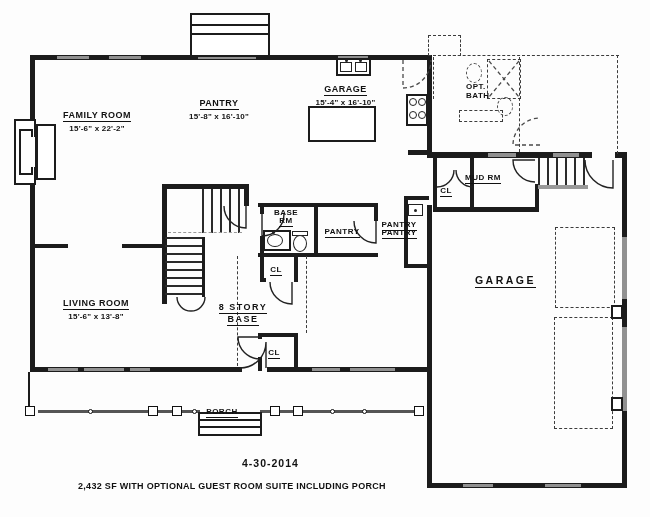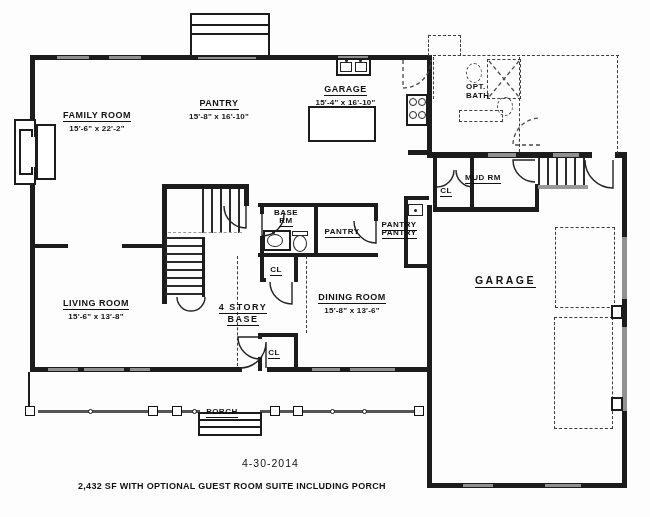--- a/index.html
+++ b/index.html
@@ -23,21 +23,21 @@
   .treadsH{position:absolute;background:repeating-linear-gradient(180deg,#2a2a2a 0 1.6px,transparent 1.6px 8px);}
   .post{position:absolute;width:8px;height:8px;background:#fff;border:1.8px solid #111;box-sizing:content-box;}
   .bal{position:absolute;width:5px;height:5px;background:#fff;border:1.3px solid #111;border-radius:50%;box-sizing:border-box;}
   .lbl{position:absolute;text-align:center;line-height:1.15;font-weight:bold;letter-spacing:.5px;white-space:nowrap;}
   .lbl .nm{font-size:9px;display:inline-block;}
   .lbl .nm2{font-size:8px;display:inline-block;}
   .ul{border-bottom:1.2px solid #111;padding-bottom:1px;}
   .lbl .dm{font-size:8px;display:block;margin-top:2px;letter-spacing:.2px;font-weight:bold;}
   .lbl .ln{display:block;}
   .title-text{position:absolute;font-size:12.5px;font-weight:bold;letter-spacing:3px;white-space:nowrap;}
-  .date-text{position:absolute;font-size:10.5px;font-weight:normal;letter-spacing:1px;white-space:nowrap;}
+  .date-text{position:absolute;font-size:10.5px;font-weight:bold;letter-spacing:1px;white-space:nowrap;}
   .note-text{position:absolute;font-size:9px;font-weight:bold;letter-spacing:.3px;white-space:nowrap;}
   svg.overlay{position:absolute;left:0;top:0;pointer-events:none;}
 </style>
 </head>
 <body>
 
 <div class="sheet">
 
   <div class="wl" style="left:30px;top:55px;width:402px;height:5px"></div>
   <div class="wl" style="left:30px;top:55px;width:5px;height:317px"></div>
@@ -220,30 +220,26 @@
     <span class="nm2 ln"><span class="ul">PANTRY</span></span>
   </div>
   <div class="lbl" style="left:262px;top:258px;width:28px">
     <span class="nm2 ul">CL</span>
   </div>
   <div class="lbl" style="left:36px;top:292px;width:120px">
     <span class="nm ul">LIVING ROOM</span>
     <span class="dm">15'-6" x 13'-8"</span>
   </div>
   <div class="lbl" style="left:207px;top:302px;width:72px;letter-spacing:1.5px">
-    <span class="nm ln"><span class="ul">4 STORY</span></span>
+    <span class="nm ln"><span class="ul">8 STORY</span></span>
     <span class="nm ln" style="margin-top:2px"><span class="ul">BASE</span></span>
   </div>
   <div class="lbl" style="left:260px;top:341px;width:28px">
     <span class="nm2 ul">CL</span>
   </div>
-  <div class="lbl" style="left:303px;top:286px;width:98px">
-    <span class="nm ul">DINING ROOM</span>
-    <span class="dm">15'-8" x 13'-6"</span>
-  </div>
   <div class="lbl" style="left:468px;top:274px;width:75px;letter-spacing:2.5px;font-size:10.5px">
     <span class="ul" style="font-size:10.5px;display:inline-block">GARAGE</span>
   </div>
   <div class="lbl" style="left:196px;top:400px;width:52px">
     <span class="nm2 ul">PORCH</span>
   </div>
 
   <div class="date-text" style="left:242px;top:457px">4-30-2014</div>
   <div class="note-text" style="left:78px;top:481px">2,432 SF WITH OPTIONAL GUEST ROOM SUITE INCLUDING PORCH</div>
 

